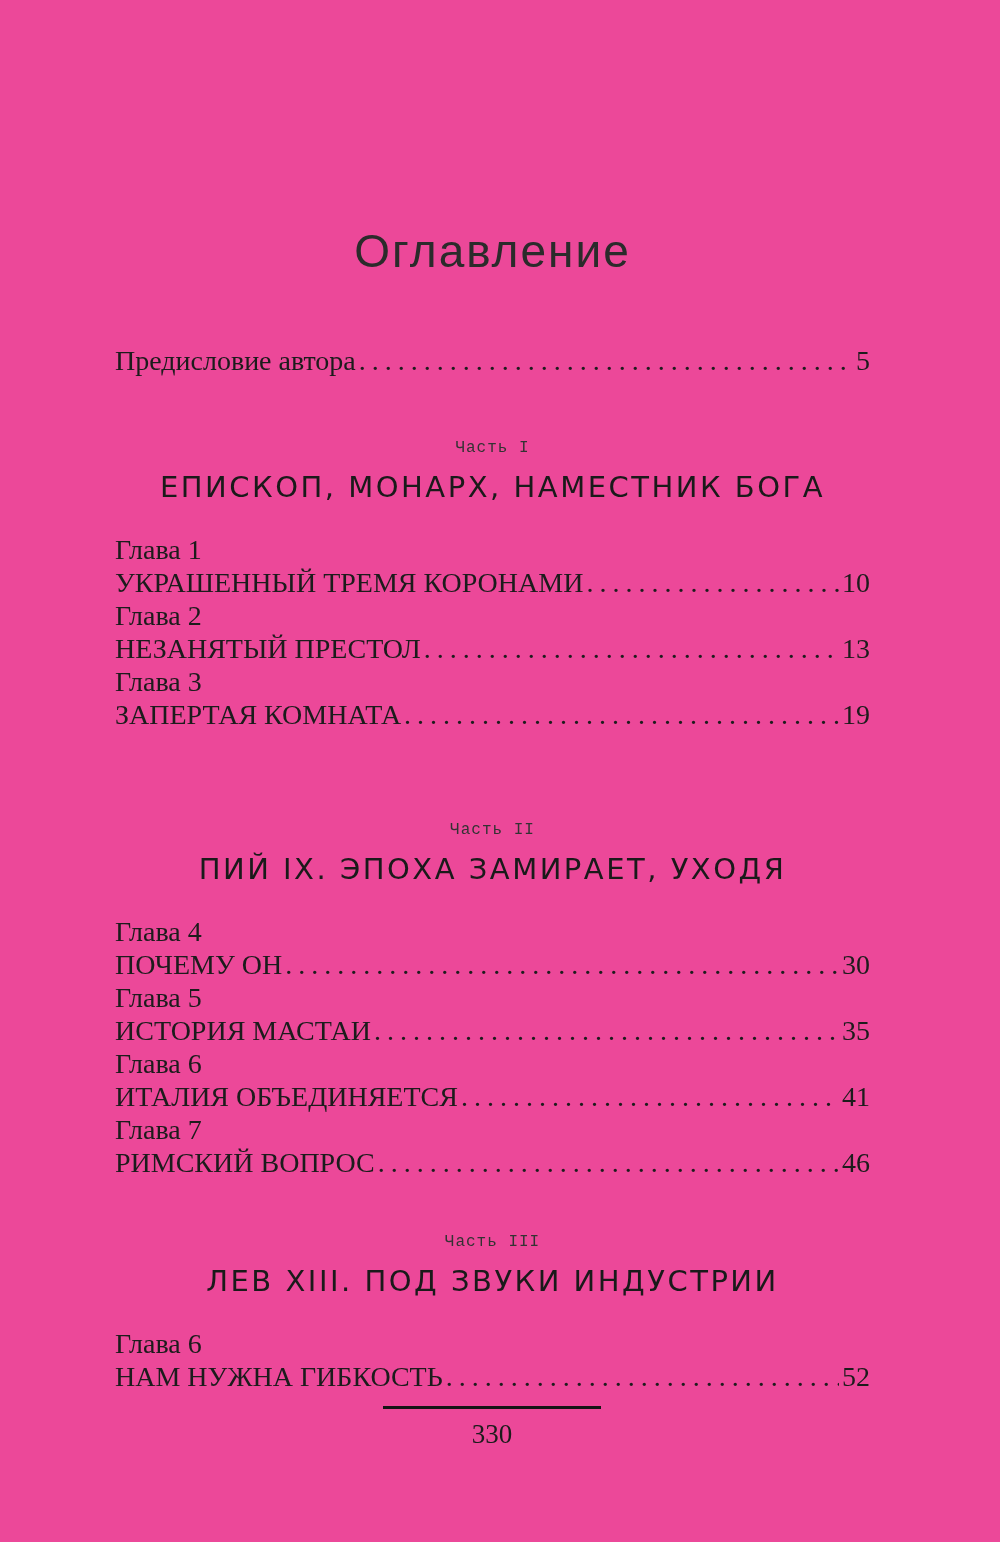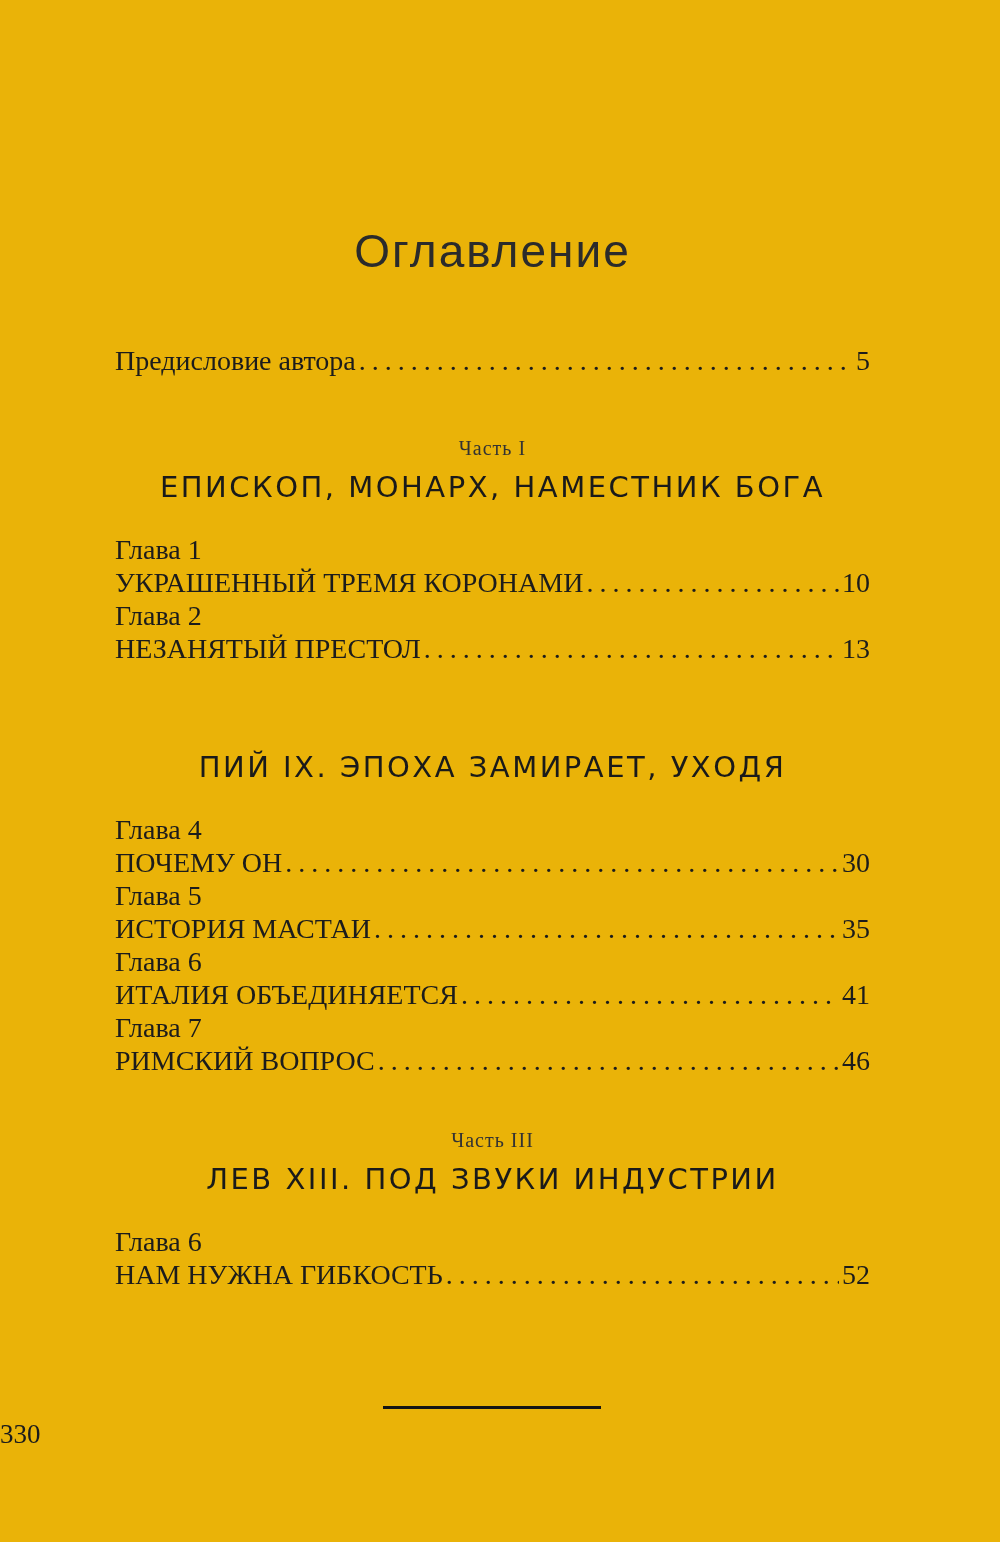--- a/index.html
+++ b/index.html
@@ -4,21 +4,21 @@
 <style>
   html, body {
     margin: 0;
     padding: 0;
     background: #ffffff;
   }
   .page {
     position: relative;
     width: 1000px;
     height: 1542px;
-    background: #eab308;
+    background: #ec4899;
     color: #1c1c1c;
     font-family: "Liberation Serif", serif;
     overflow: hidden;
   }
   .content {
     padding: 228px 130px 0 115px;
   }
   .toc-title {
     text-align: center;
     font-family: "Liberation Sans", sans-serif;
@@ -56,22 +56,22 @@
   }
   .preface {
     margin: 0;
     justify-content: center;
   }
   .part-section { margin-top: 56px; }
   .part-section.part-2 { margin-top: 84px; }
   .part-section.part-3 { margin-top: 48px; }
   .part-label {
     text-align: center;
-    font-family: Liberation Serif, serif;
-    font-size: 20px;
+    font-family: Liberation Mono, monospace;
+    font-size: 16px;
     line-height: 30px;
     font-weight: normal;
     letter-spacing: 1px;
     color: #333333;
   }
   .part-title {
     text-align: center;
     font-family: "DejaVu Sans", sans-serif;
     font-weight: normal;
     font-size: 29px;
@@ -86,21 +86,21 @@
   .chapter-entry .chapter-label {
     font-size: 28px;
     line-height: 33px;
     display: block;
   }
   .footer {
     position: absolute;
     left: 0;
     top: 1406px;
     width: 984px;
-    text-align: left;
+    text-align: center;
   }
   .footer-rule {
     width: 218px;
     margin: 0 auto 10px auto;
     border: none;
     border-top: 3px solid #151515;
     height: 0;
   }
   .folio {
     font-size: 27px;
@@ -137,25 +137,34 @@
 
         <div class="chapter-entry">
           <span class="chapter-label">Глава 2</span>
           <div class="entry-row">
             <span class="entry-text">НЕЗАНЯТЫЙ ПРЕСТОЛ</span>
             <span class="dots"></span>
             <span class="page-num">13</span>
           </div>
         </div>
 
+        <div class="chapter-entry">
+          <span class="chapter-label">Глава 3</span>
+          <div class="entry-row">
+            <span class="entry-text">ЗАПЕРТАЯ КОМНАТА</span>
+            <span class="dots"></span>
+            <span class="page-num">19</span>
+          </div>
+        </div>
 
       </div>
     </div>
 
     <div class="part-section part-2">
+      <div class="part-label">Часть II</div>
       <div class="part-title">ПИЙ IX. ЭПОХА ЗАМИРАЕТ, УХОДЯ</div>
       <div class="chapters">
 
         <div class="chapter-entry">
           <span class="chapter-label">Глава 4</span>
           <div class="entry-row">
             <span class="entry-text">ПОЧЕМУ ОН</span>
             <span class="dots"></span>
             <span class="page-num">30</span>
           </div>

